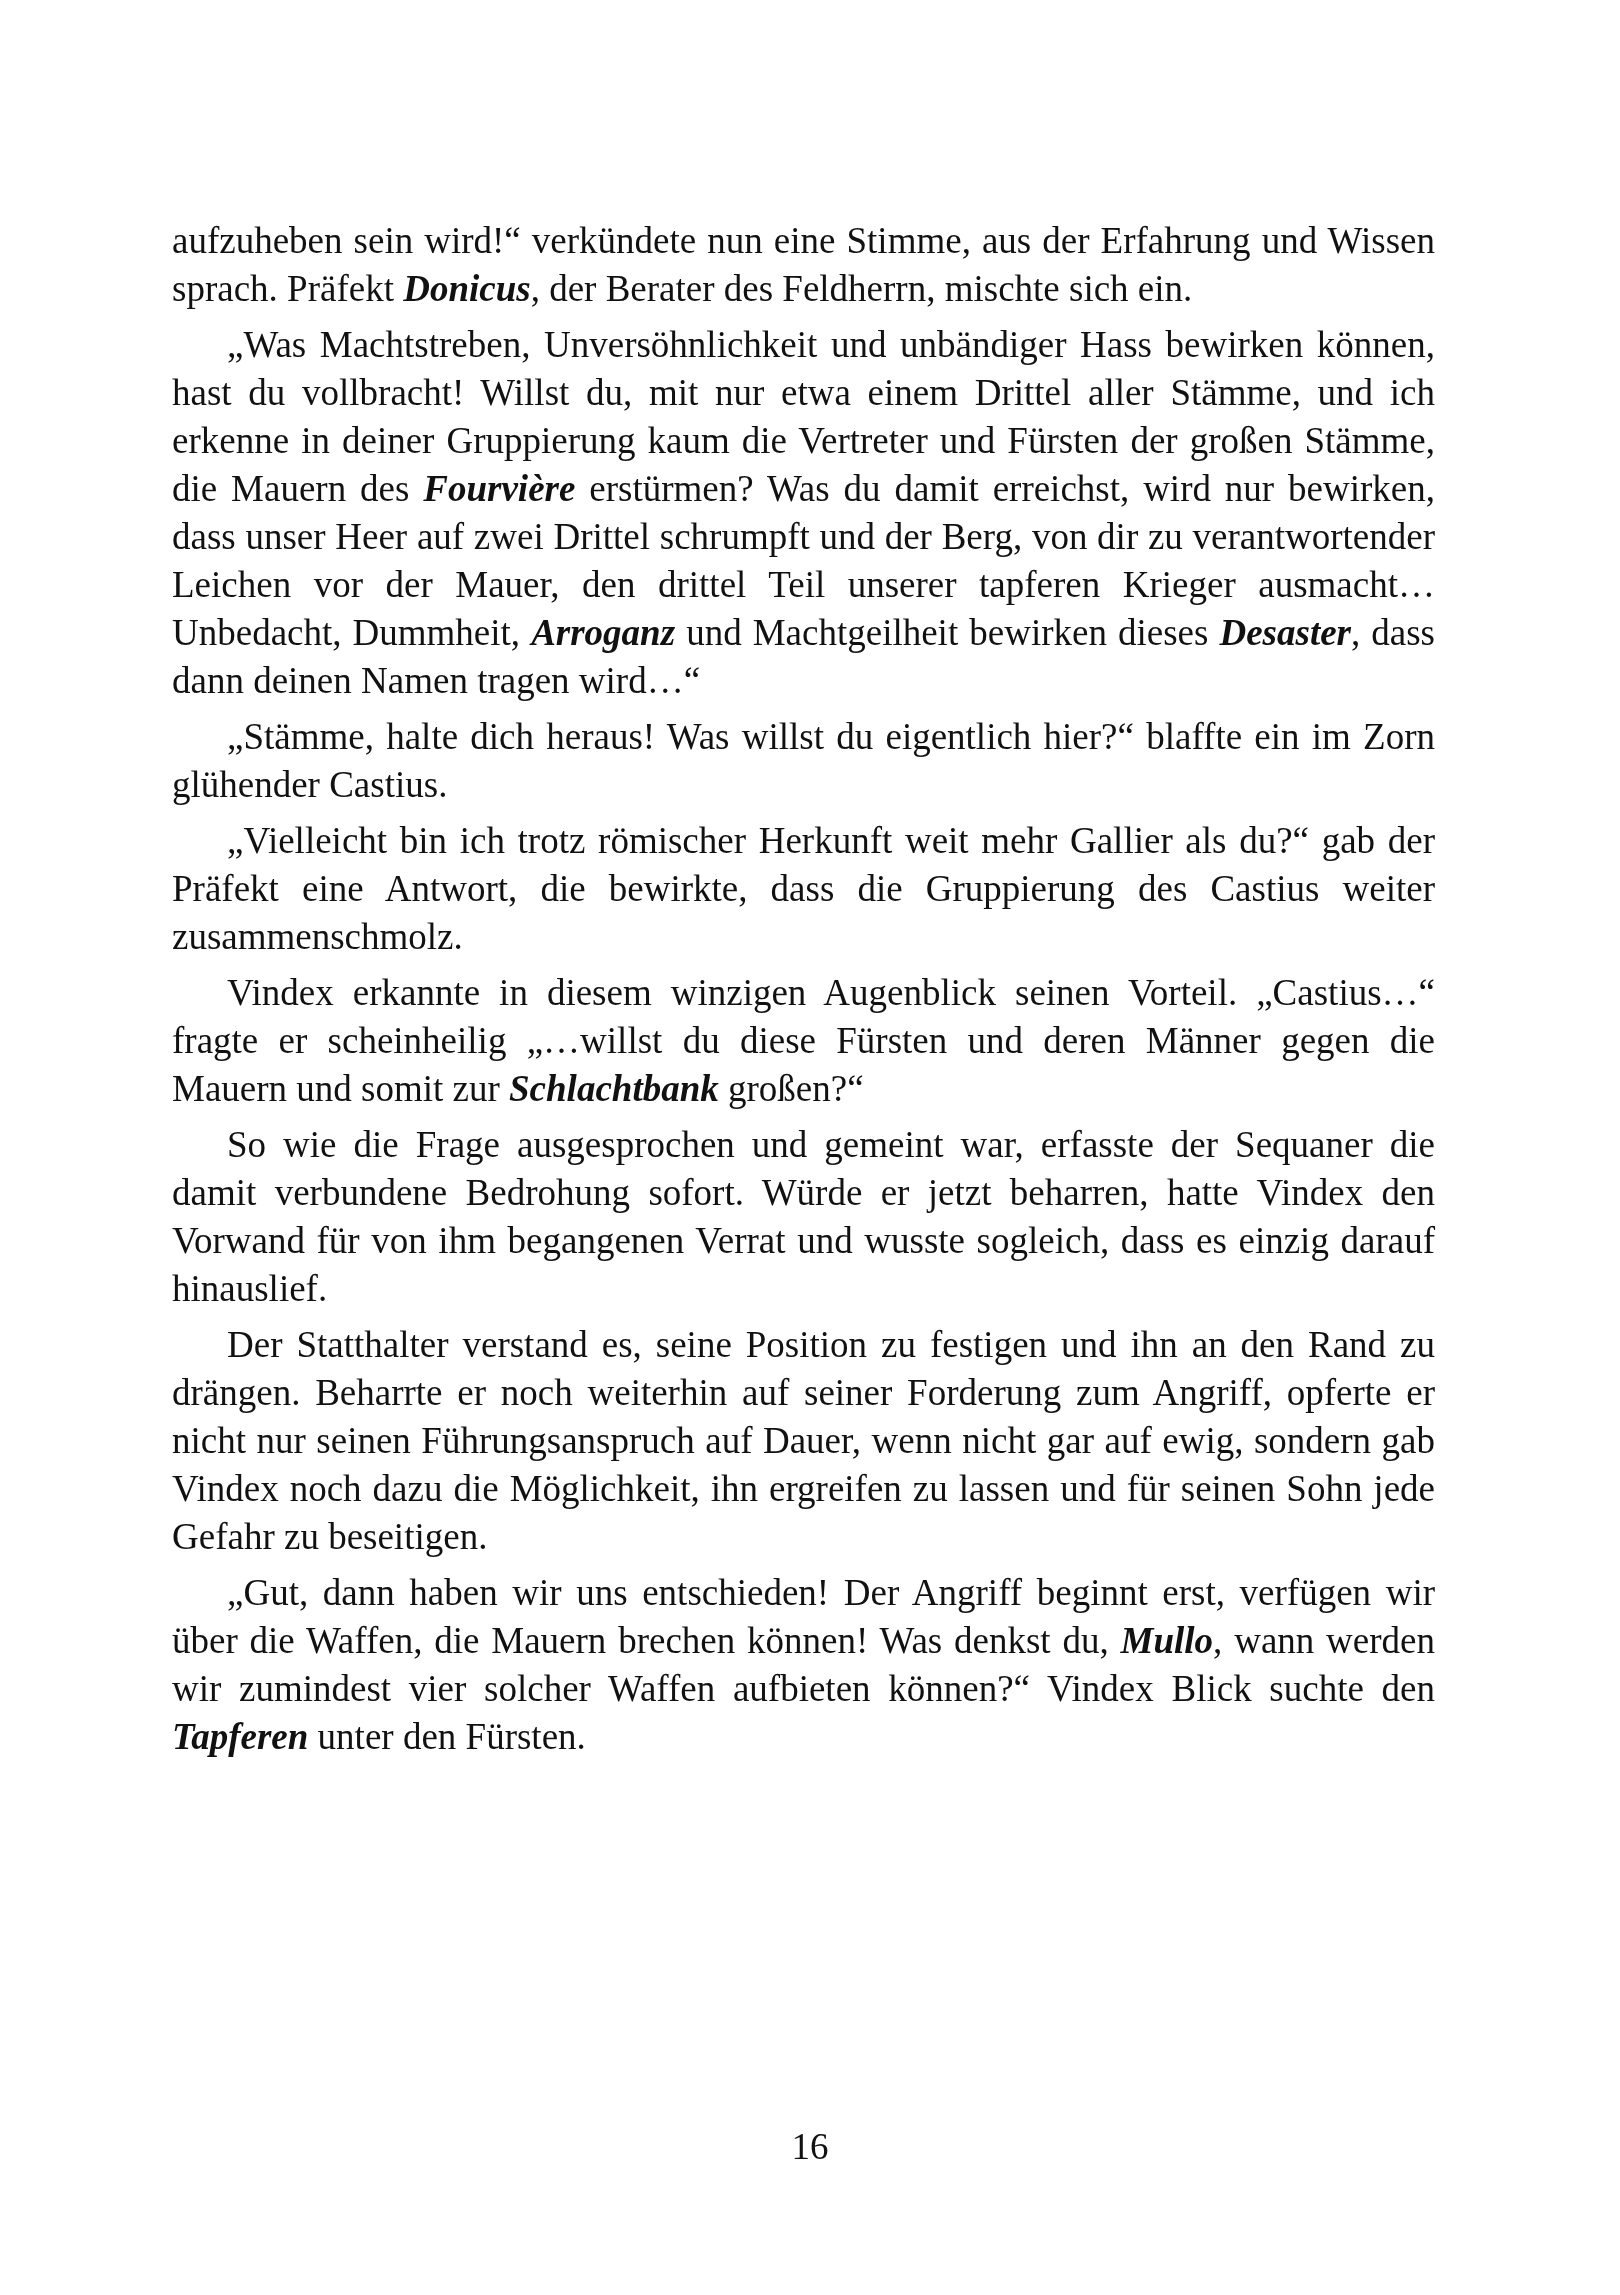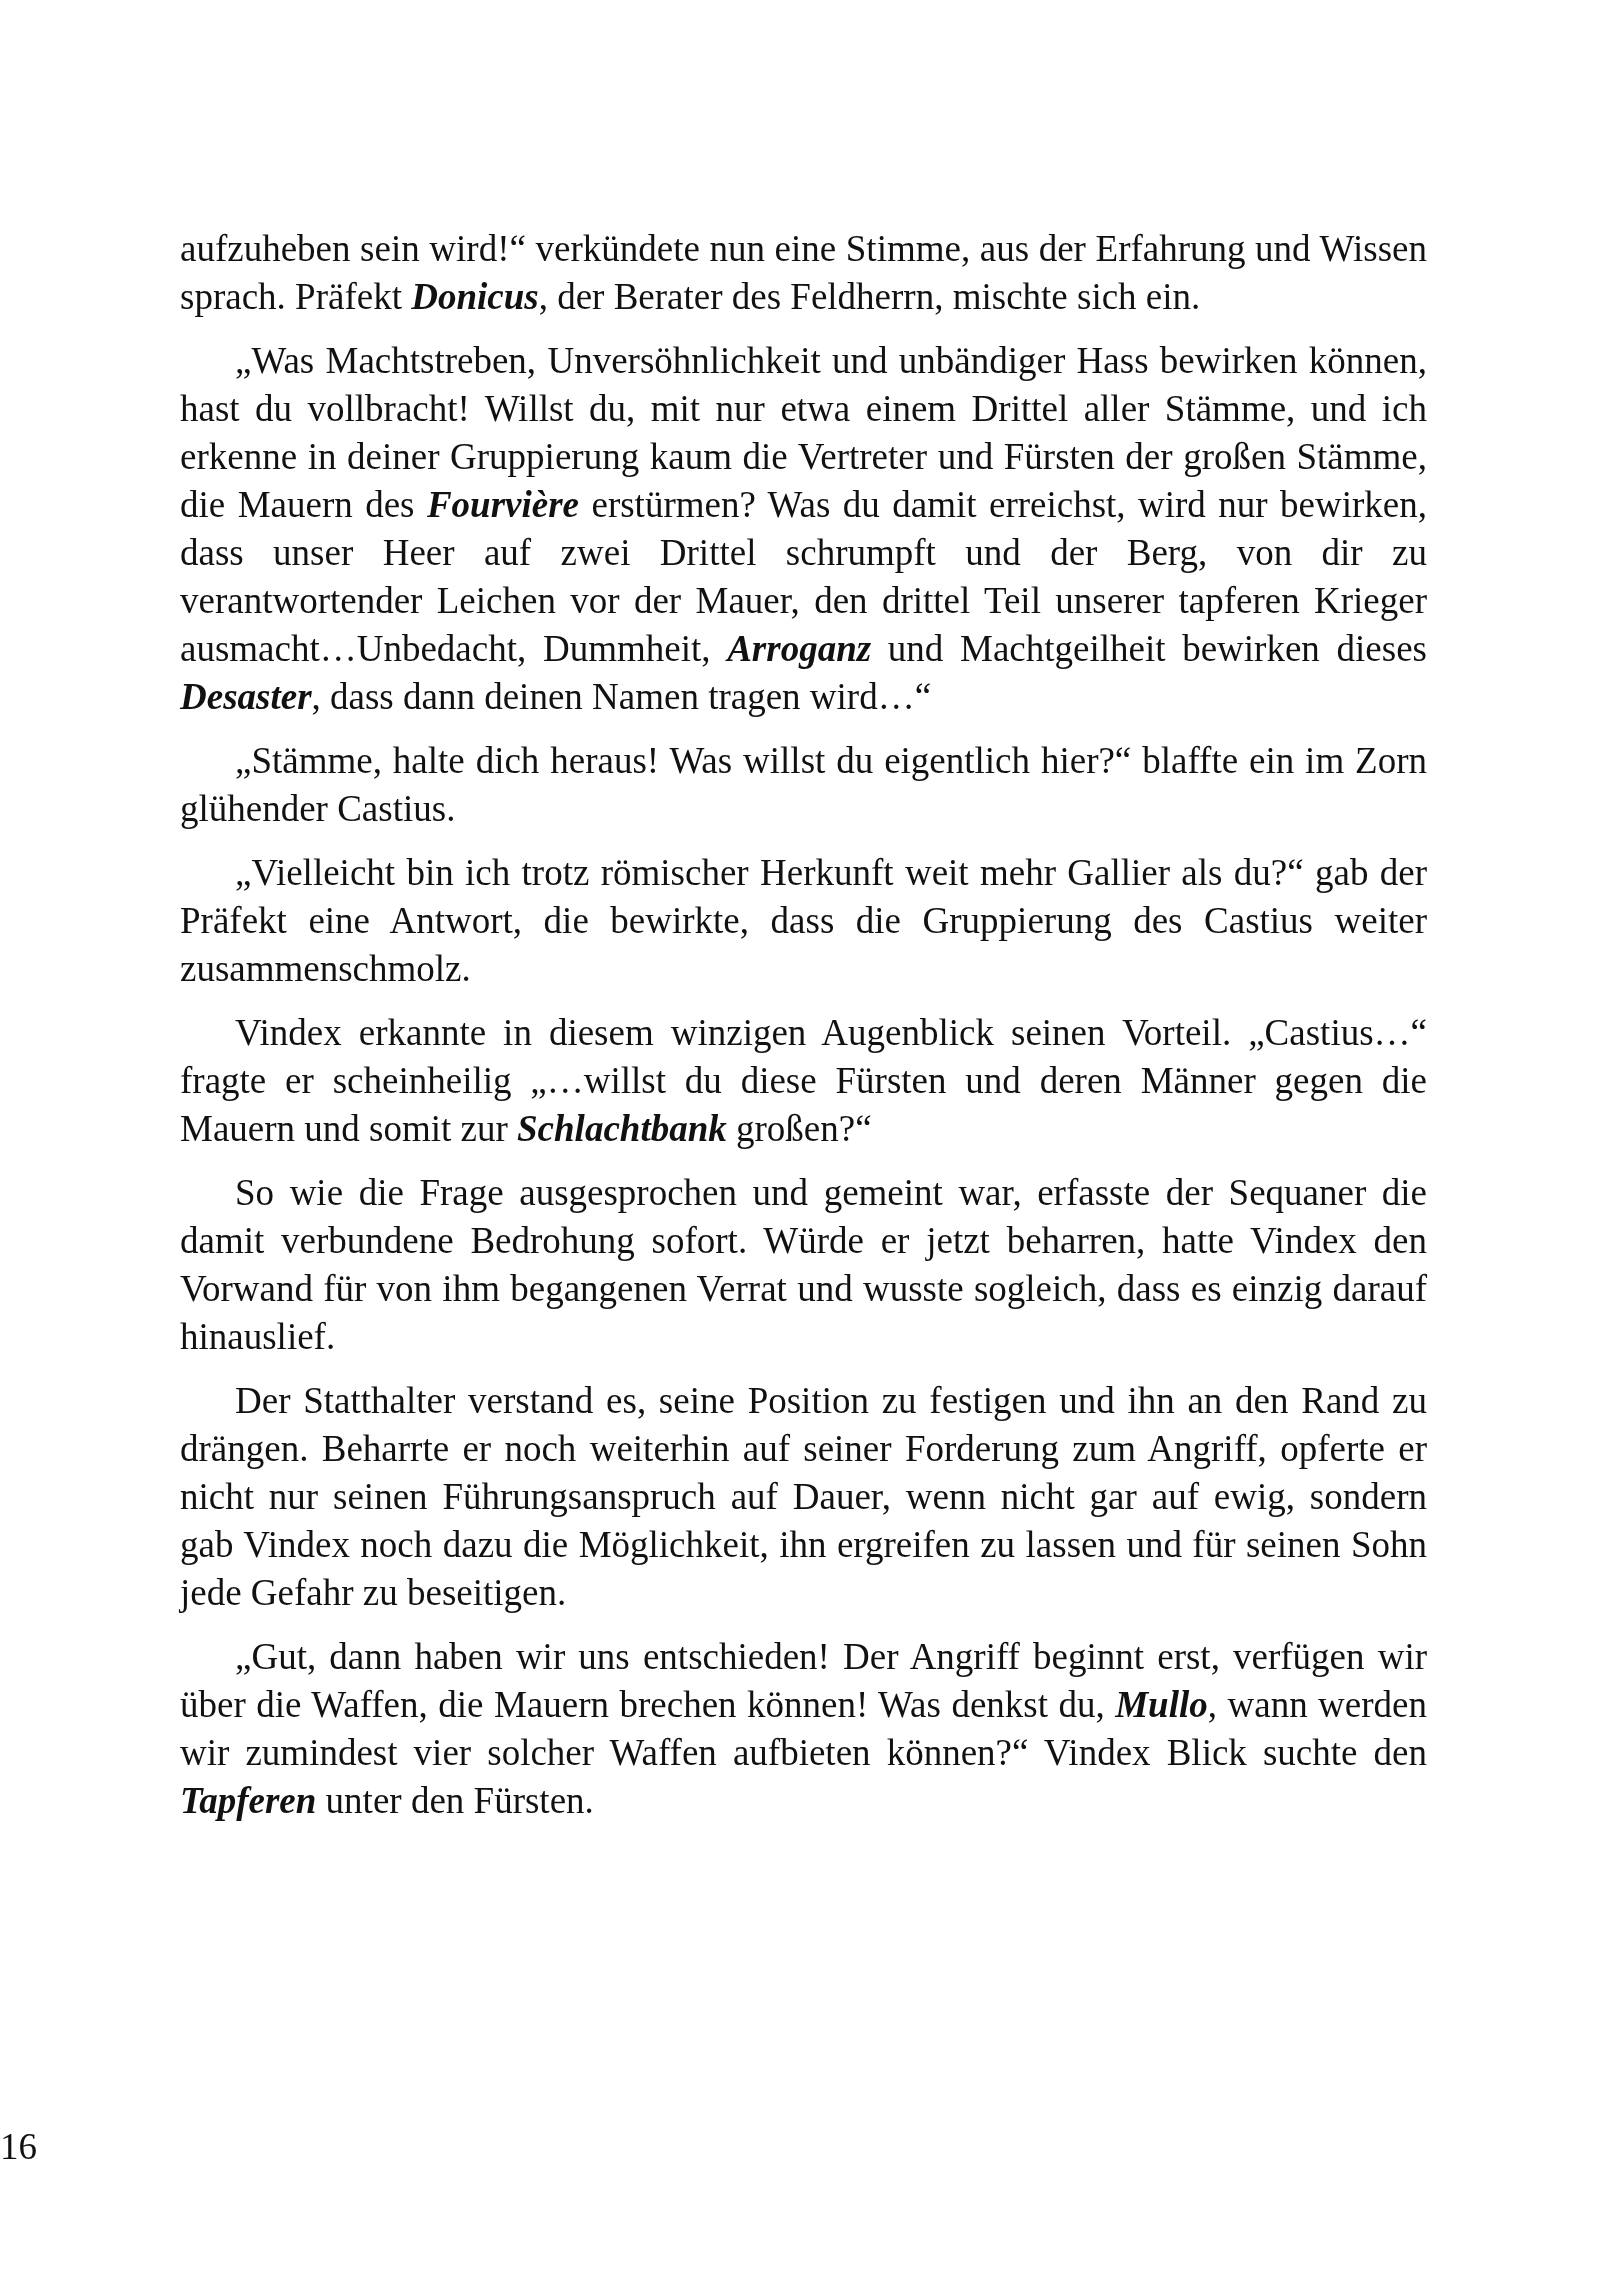--- a/index.html
+++ b/index.html
@@ -8,27 +8,28 @@
     position: absolute;
     left: 164px;
     top: 209px;
     width: 1279px;
     font-family: "Liberation Serif", "DejaVu Serif", serif;
     font-size: 37px;
     line-height: 48px;
     color: #111111;
     text-align: justify;
   }
-  .para { margin: 16px; text-indent: 55px; }
+  .para { margin: 8px; text-indent: 55px; }
   .para.noindent { text-indent: 0; }
   .em { font-weight: bold; font-style: italic; }
   .page-number {
     position: absolute;
     left: 0; width: 1620px;
     top: 2124px;
+    text-align: center;
     font-family: "Liberation Serif", "DejaVu Serif", serif;
     font-size: 37px;
     line-height: 46px;
     color: #111111;
   }
 </style>
 </head>
 <body>
 
 <div class="page-body">

